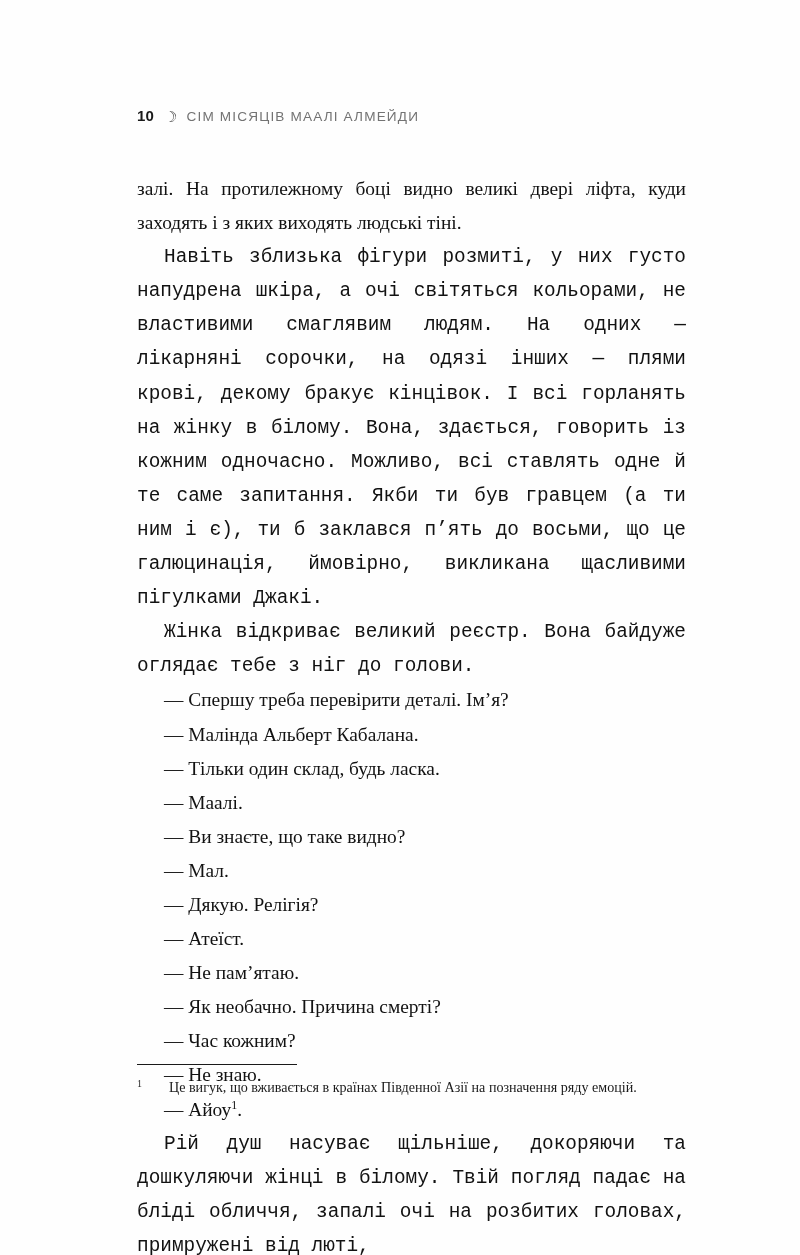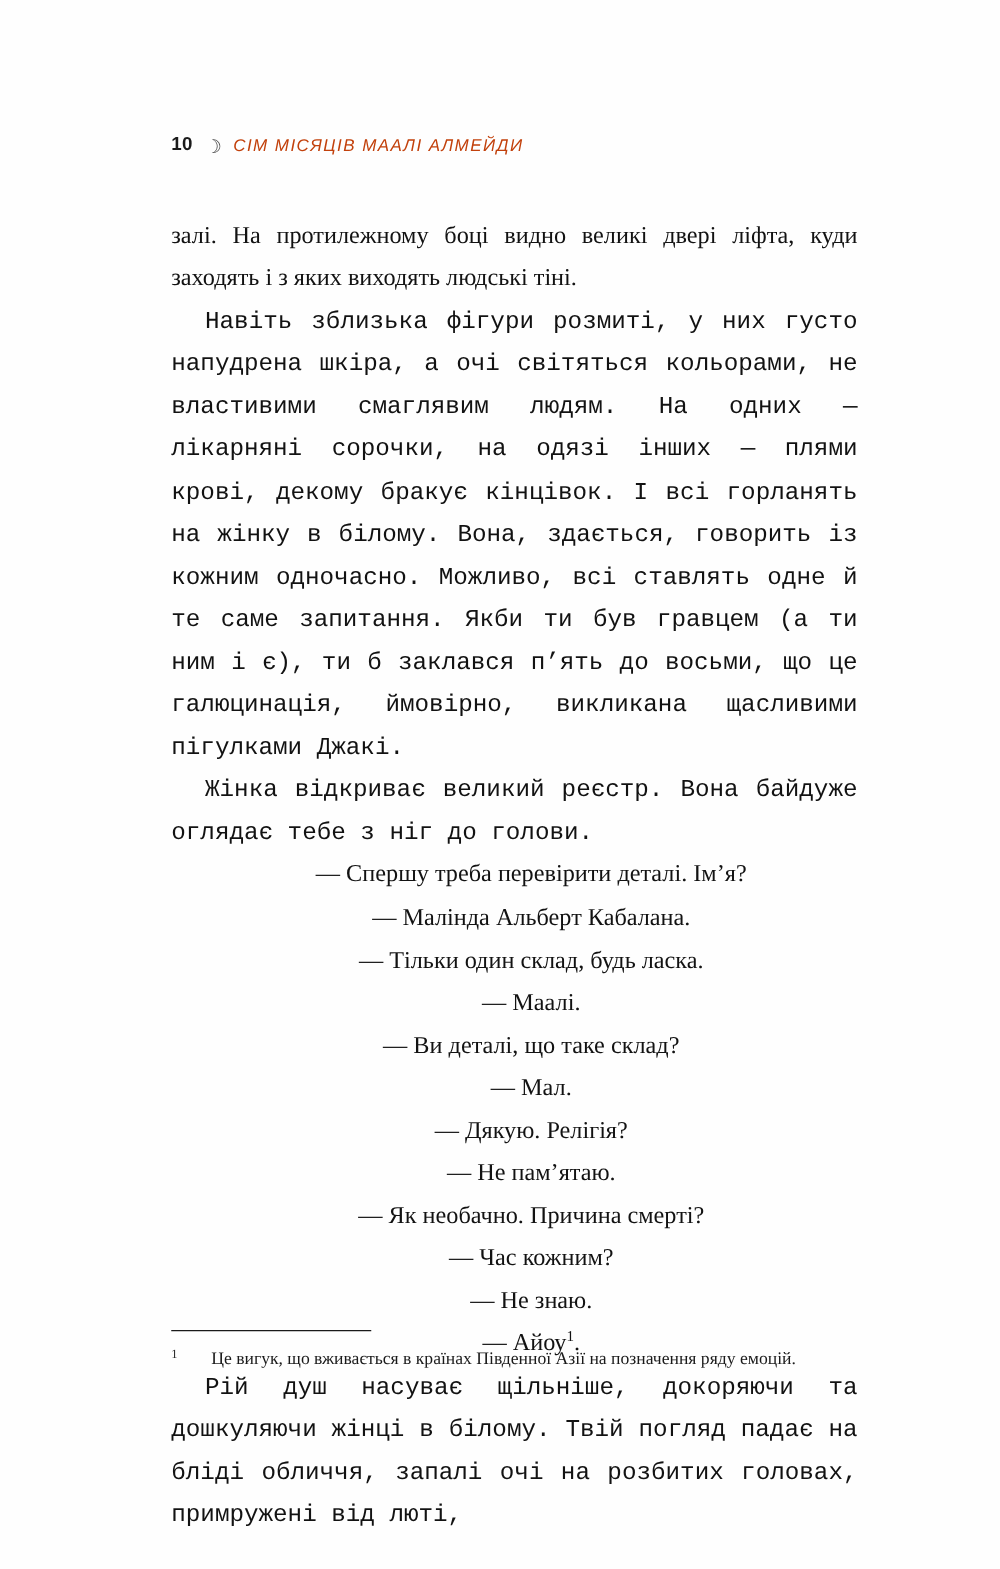--- a/index.html
+++ b/index.html
@@ -46,23 +46,22 @@
     color: #4a4a4a;
     margin: 0 9px 0 10px;
     line-height: 1;
     position: relative;
     top: 0.5px;
   }
   .head-title {
     font-family: "Liberation Sans", "DejaVu Sans", sans-serif;
     font-weight: 400;
     font-size: 13.6px;
-    color: #c2410c;
+    color: #737373;
     letter-spacing: 1.15px;
-    font-style: italic;
   }
 
   
   .textblock {
     position: absolute;
     top: 172px;
     left: 137px;
     width: 549px;
     font-size: 19.4px;
     line-height: 34.1px;
@@ -77,21 +76,21 @@
   p.indent {
     text-indent: 27px;
     font-family: Liberation Mono, monospace;
   }
   p.noindent {
     text-indent: 0;
   }
   
   p.dialogue {
     text-indent: 27px;
-    text-align: center;
+    text-align: left;
   }
   .sup {
     font-size: 0.62em;
     vertical-align: super;
     line-height: 0;
   }
 
   
   .footnote {
     position: absolute;
@@ -138,23 +137,24 @@
   </div>
 
   <div class="textblock">
     <p class="noindent">залі. На протилежному боці видно великі двері ліфта, куди заходять і з яких виходять людські тіні.</p>
     <p class="indent">Навіть зблизька фігури розмиті, у них густо напудре­на шкіра, а очі світяться кольорами, не властивими смаг­лявим людям. На одних — лікарняні сорочки, на одязі інших — плями крові, декому бракує кінцівок. І всі гор­ланять на жінку в білому. Вона, здається, говорить із кожним одночасно. Можливо, всі ставлять одне й те саме запитання. Якби ти був гравцем (а ти ним і є), ти б заклався п’ять до восьми, що це галюцинація, ймовірно, викликана щасливими пігулками Джакі.</p>
     <p class="indent">Жінка відкриває великий реєстр. Вона байдуже огля­дає тебе з ніг до голови.</p>
     <p class="dialogue">— Спершу треба перевірити деталі. Ім’я?</p>
     <p class="dialogue">— Малінда Альберт Кабалана.</p>
     <p class="dialogue">— Тільки один склад, будь ласка.</p>
     <p class="dialogue">— Маалі.</p>
-    <p class="dialogue">— Ви деталі, що таке склад?</p>
+    <p class="dialogue">— Ви знаєте, що таке видно?</p>
     <p class="dialogue">— Мал.</p>
     <p class="dialogue">— Дякую. Релігія?</p>
+    <p class="dialogue">— Атеїст.</p>
     <p class="dialogue">— Не пам’ятаю.</p>
     <p class="dialogue">— Як необачно. Причина смерті?</p>
     <p class="dialogue">— Час кожним?</p>
     <p class="dialogue">— Не знаю.</p>
     <p class="dialogue">
       <span>— Айоу</span><a class="sup">1</a><span>.</span>
     </p>
     <p class="indent">Рій душ насуває щільніше, докоряючи та дошкуляю­чи жінці в білому. Твій погляд падає на бліді обличчя, запалі очі на розбитих головах, примружені від люті,</p>
   </div>
 

